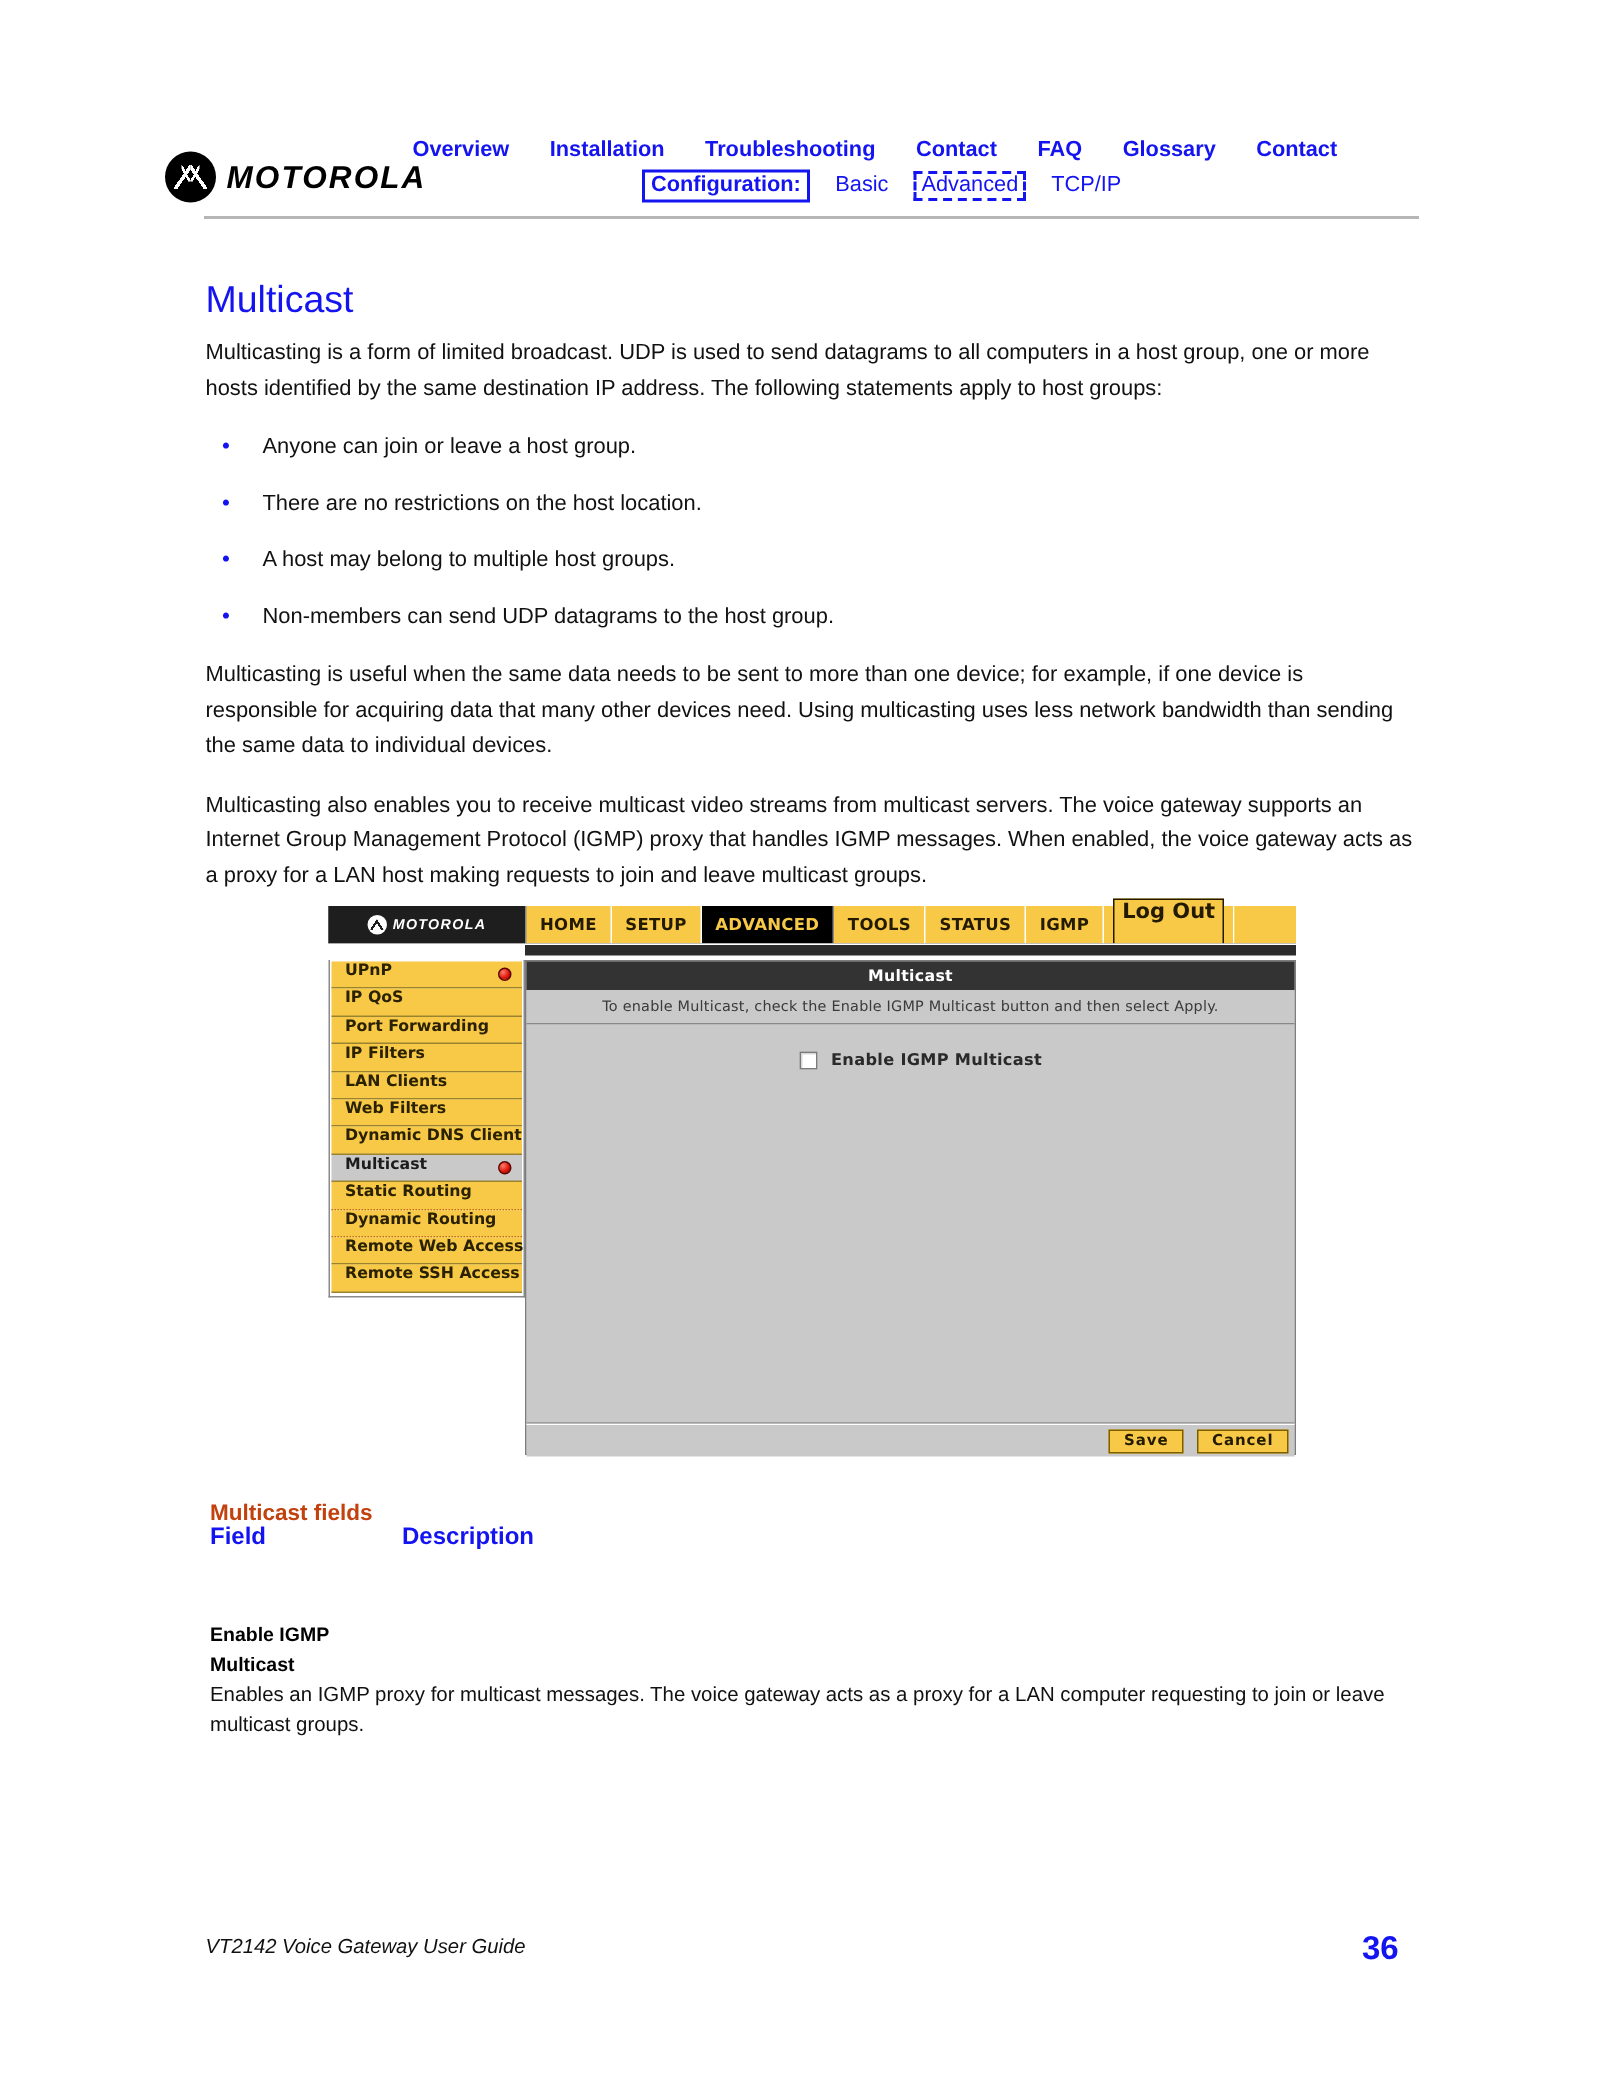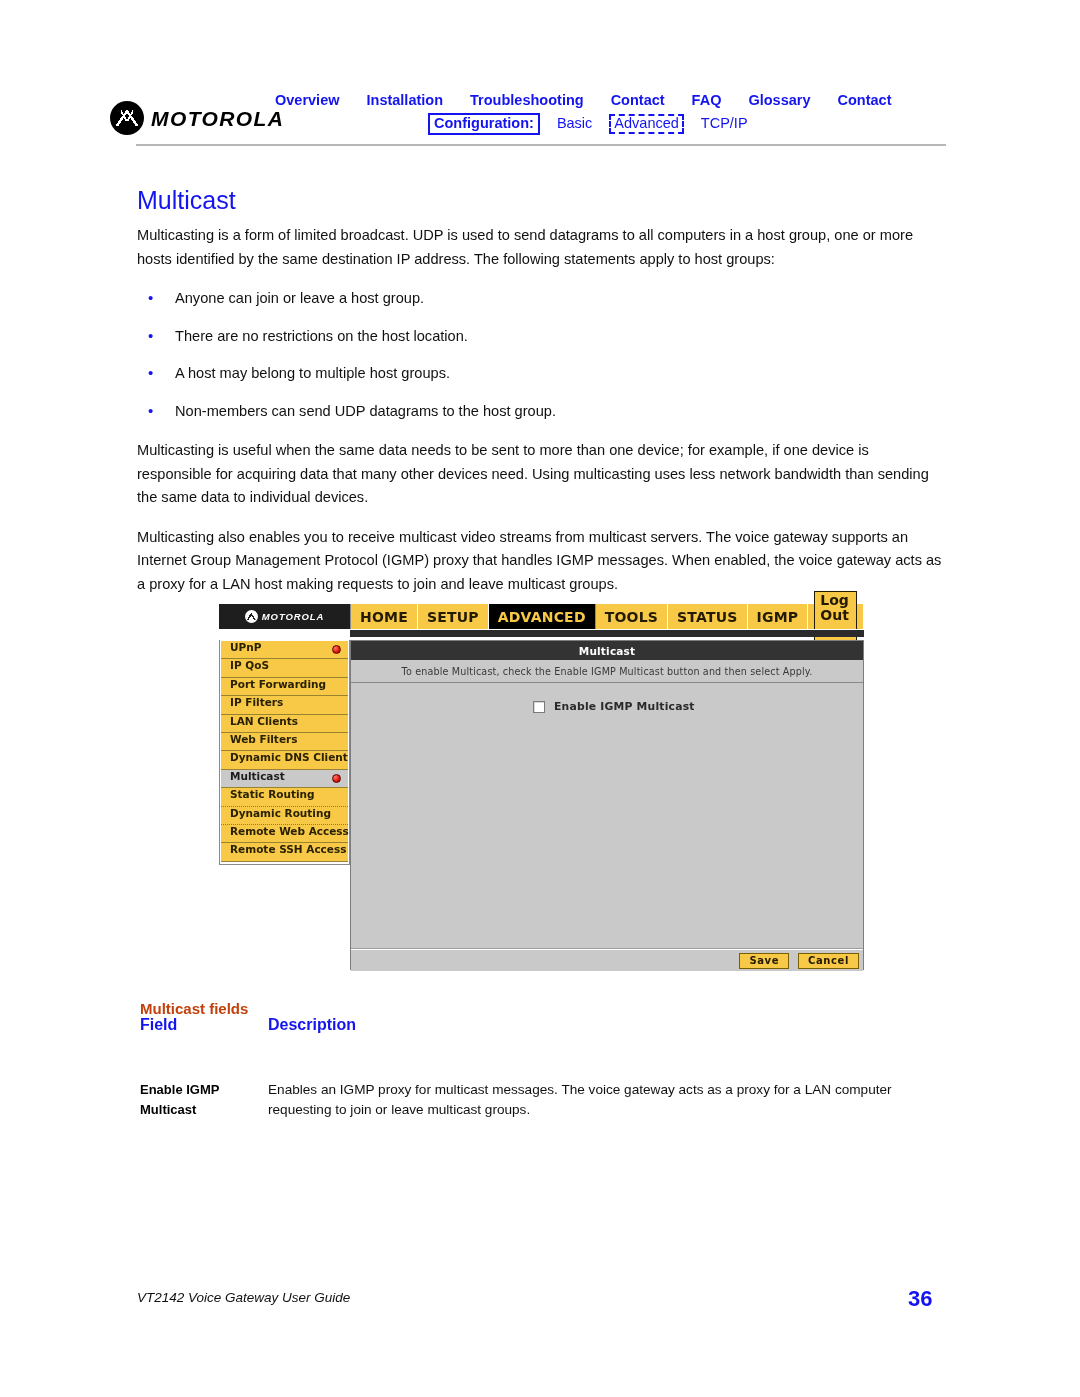--- a/index.html
+++ b/index.html
@@ -219,21 +219,21 @@
     flex: 1;
     background: #f7c947;
     display: flex;
     align-items: stretch;
     border-left: 1px solid #8a8a8a;
   }
   .rs-menu-item {
     padding: 0 9px;
     display: flex;
     align-items: center;
-    font-size: 14px;
+    font-size: 11px;
     font-weight: bold;
     color: #231a00;
     border-right: 1px solid #ffffff;
     letter-spacing: 0.2px;
   }
   .rs-menu-item.active {
     background: #000000;
     color: #f7c947;
     border-right: 1px solid #8a8a8a;
   }
@@ -421,20 +421,21 @@
     font-size: 16px;
     font-weight: bold;
     color: #1414f0;
   }
   .fields-row {
     position: absolute;
     left: 140px;
     top: 1080px;
     width: 806px;
     display: flex;
+    flex-direction: column;
   }
   .fr-field {
     width: 128px;
     font-size: 13px;
     font-weight: bold;
     color: #000000;
     line-height: 20px;
   }
   .fr-desc {
     flex: 1;

